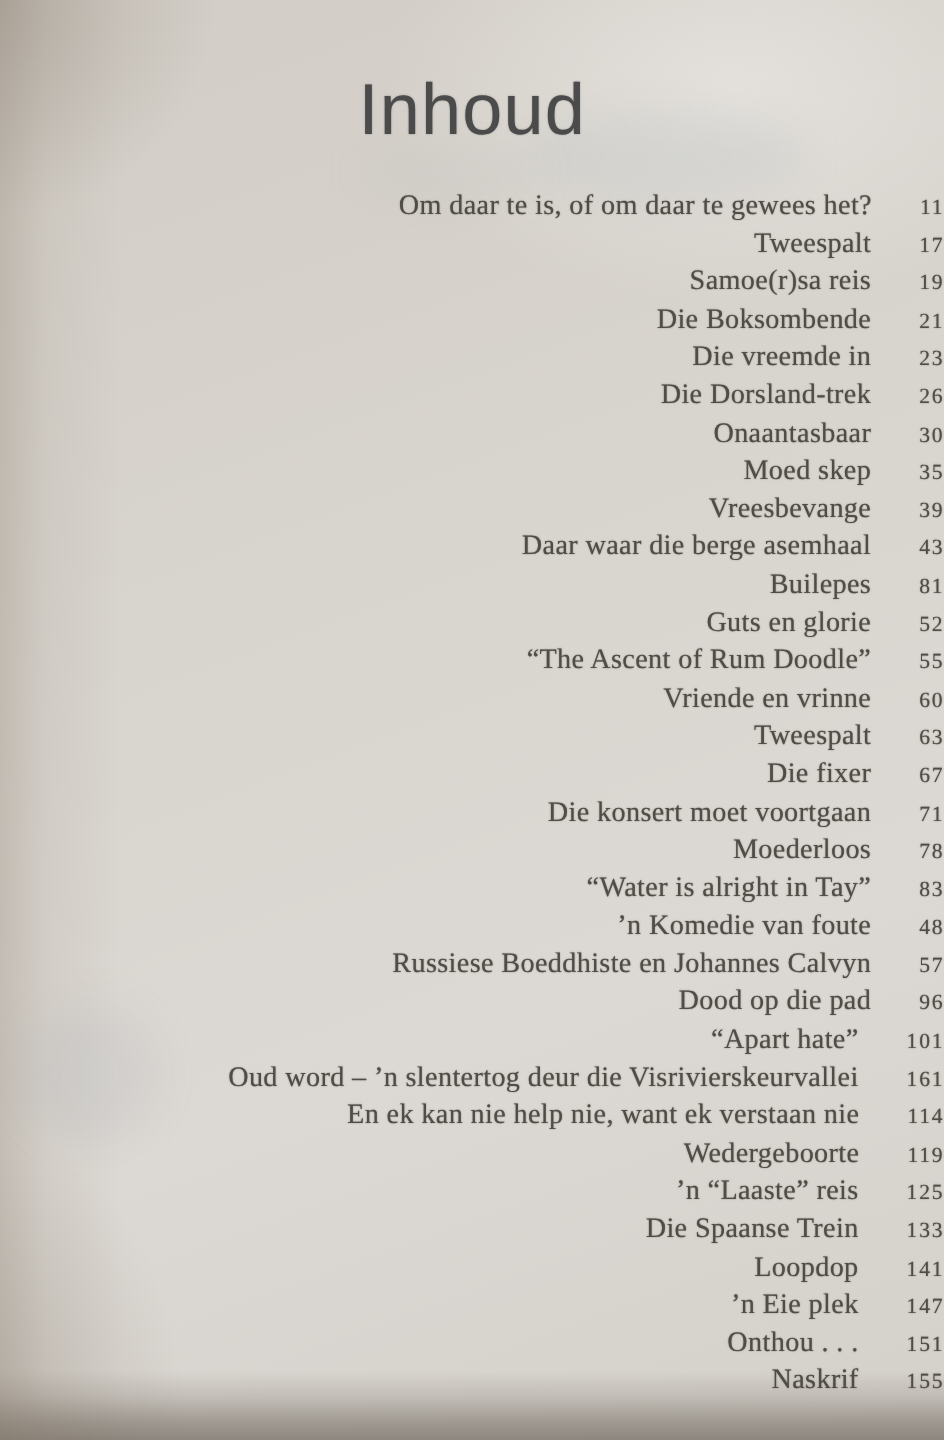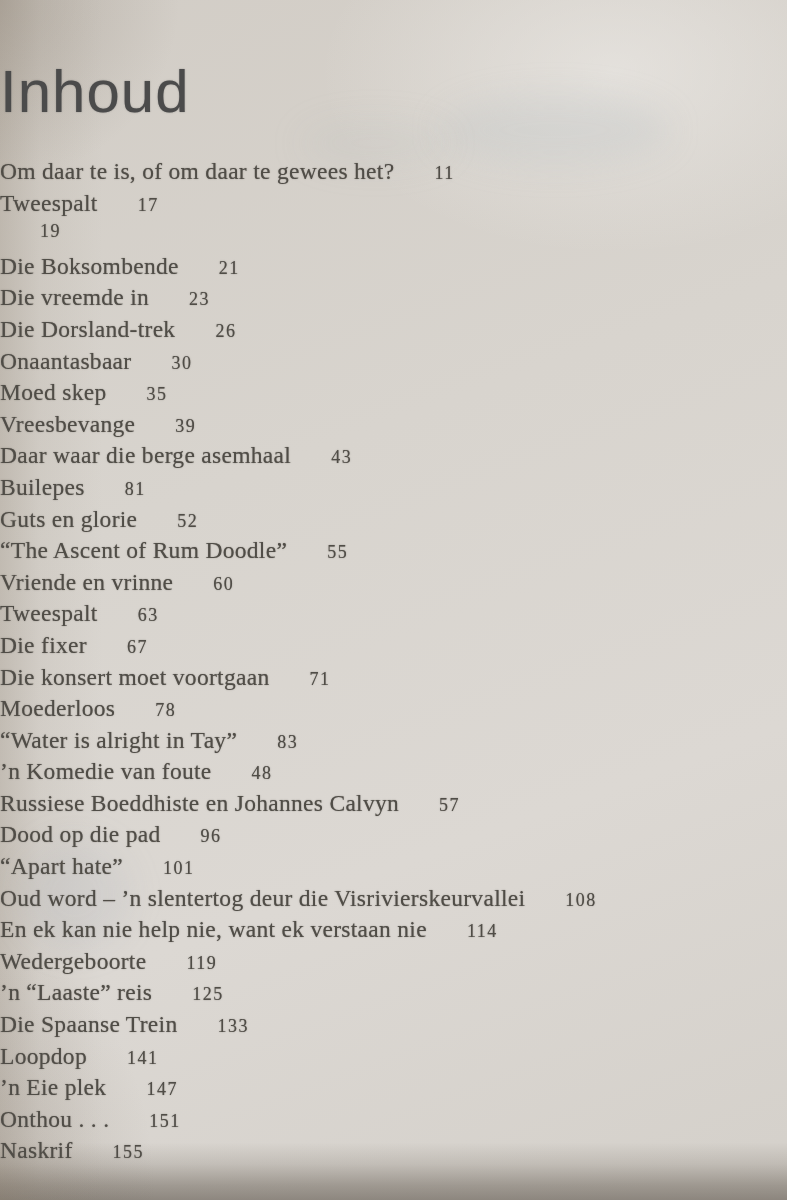--- a/index.html
+++ b/index.html
@@ -24,39 +24,40 @@
   .ghost { position: absolute; border-radius: 50%; filter: blur(16px); pointer-events: none; }
   .ghost-a { left: 440px; top: 95px;  width: 230px; height: 70px;  background: rgba(173,186,188,0.20); }
   .ghost-b { left: 20px;  top: 840px; width: 110px; height: 110px; background: rgba(158,164,174,0.14); }
   .ghost-c { left: 300px; top: 120px; width: 150px; height: 46px;  background: rgba(170,180,182,0.12); }
 
   .page-title {
     position: absolute;
     top: 20px;
     left: 0;
     width: 100%;
+    text-align: center;
     font-family: "Liberation Sans", sans-serif;
     font-weight: 300;
     font-size: 60px;
     line-height: 1.05;
     letter-spacing: 1px;
     color: #4b4b4b;
     text-shadow: 0 0 1.5px rgba(75,75,75,0.55);
   }
 
   .toc {
     position: absolute;
     top: 158px;
     left: 0;
     width: 100%;
   }
 
   .toc-row {
     display: flex;
-    justify-content: flex-start;
+    justify-content: flex-end;
     align-items: baseline;
     height: 31.6px;
     white-space: nowrap;
   }
 
   .chapter-title {
     font-size: 23.5px;
     color: #504d47;
     letter-spacing: 0.3px;
     text-shadow: 0 0 1.2px rgba(80,76,70,0.7);
@@ -86,20 +87,21 @@
         <span class="chapter-title">Om daar te is, of om daar te gewees het?</span>
         <span class="page-number">11</span>
       </div>
 
       <div class="toc-row">
         <span class="chapter-title">Tweespalt</span>
         <span class="page-number">17</span>
       </div>
 
       <div class="toc-row">
+        <span class="chapter-title">Samoe(r)sa reis</span>
         <span class="page-number">19</span>
       </div>
 
       <div class="toc-row">
         <span class="chapter-title">Die Boksombende</span>
         <span class="page-number">21</span>
       </div>
 
       <div class="toc-row">
         <span class="chapter-title">Die vreemde in</span>
@@ -191,21 +193,21 @@
         <span class="page-number">96</span>
       </div>
 
       <div class="toc-row">
         <span class="chapter-title">“Apart hate”</span>
         <span class="page-number">101</span>
       </div>
 
       <div class="toc-row">
         <span class="chapter-title">Oud word – ’n slentertog deur die Visrivierskeurvallei</span>
-        <span class="page-number">108</span>
+        <span class="page-number">161</span>
       </div>
 
       <div class="toc-row">
         <span class="chapter-title">En ek kan nie help nie, want ek verstaan nie</span>
         <span class="page-number">114</span>
       </div>
 
       <div class="toc-row">
         <span class="chapter-title">Wedergeboorte</span>
         <span class="page-number">119</span>

